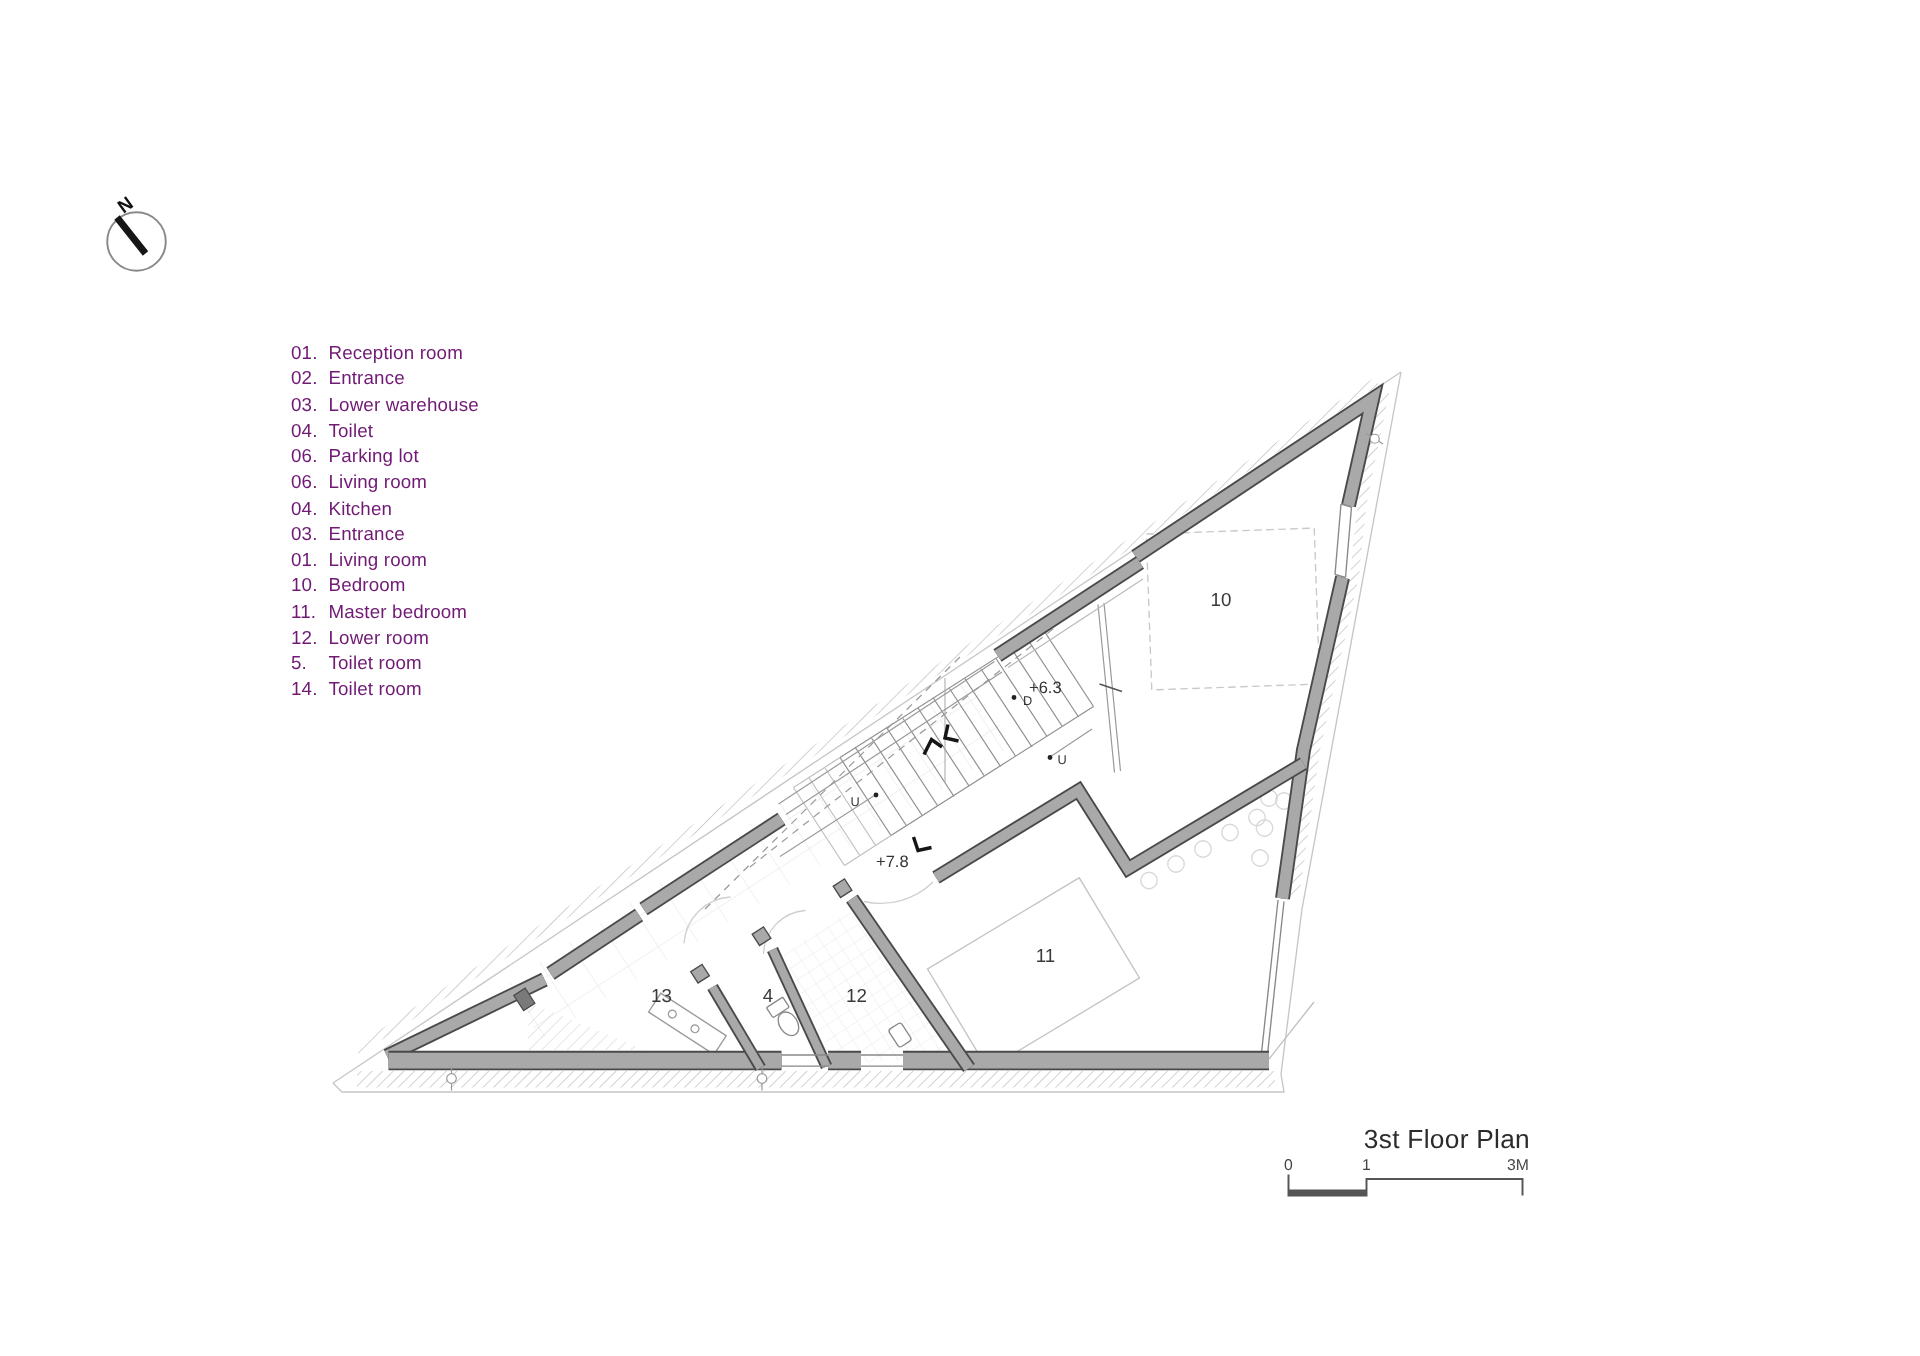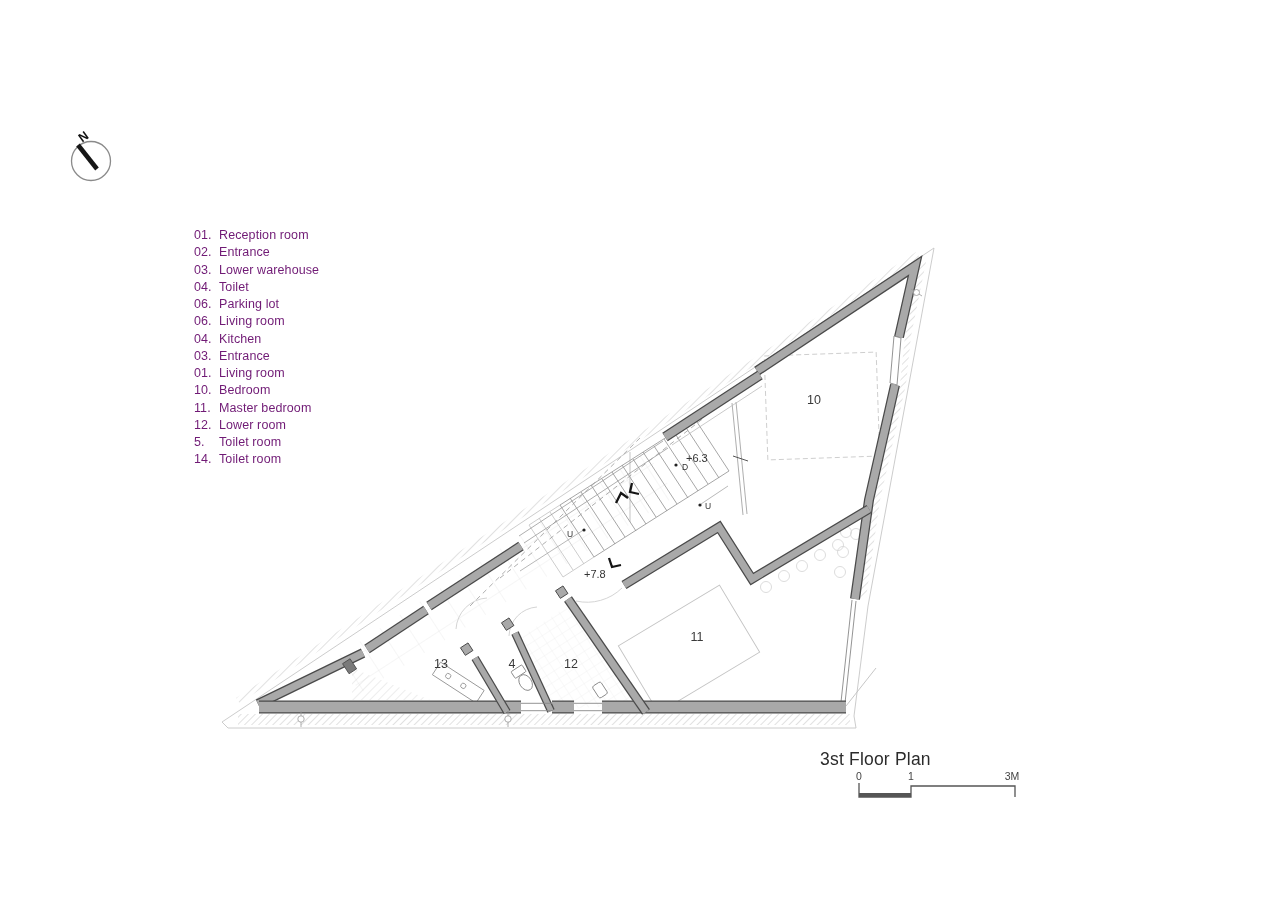--- a/index.html
+++ b/index.html
@@ -9,21 +9,21 @@
   }
   .plan-svg{position:absolute;left:0;top:0;width:1280px;height:904px;}
   .legend{
     position:absolute;left:194px;top:227px;margin:0;padding:0;list-style:none;
     font-size:12.5px;line-height:17.25px;color:#701a75;letter-spacing:0.1px;
   }
   .legend li{white-space:nowrap;}
   .legend .num{display:inline-block;min-width:22px;}
   .legend .lbl{padding-left:3px;}
   .plan-title{
-    position:absolute;left:820px;top:749px;width:200px;
+    position:absolute;left:820px;top:749px;width:200px;text-align:right;
     font-size:17.5px;color:#2b2b2b;letter-spacing:0.2px;
   }
 </style>
 </head>
 <body>
 
 <div class="sheet">
 
   <svg class="plan-svg" viewBox="0 0 1280 904" xmlns="http://www.w3.org/2000/svg">
     <defs>

